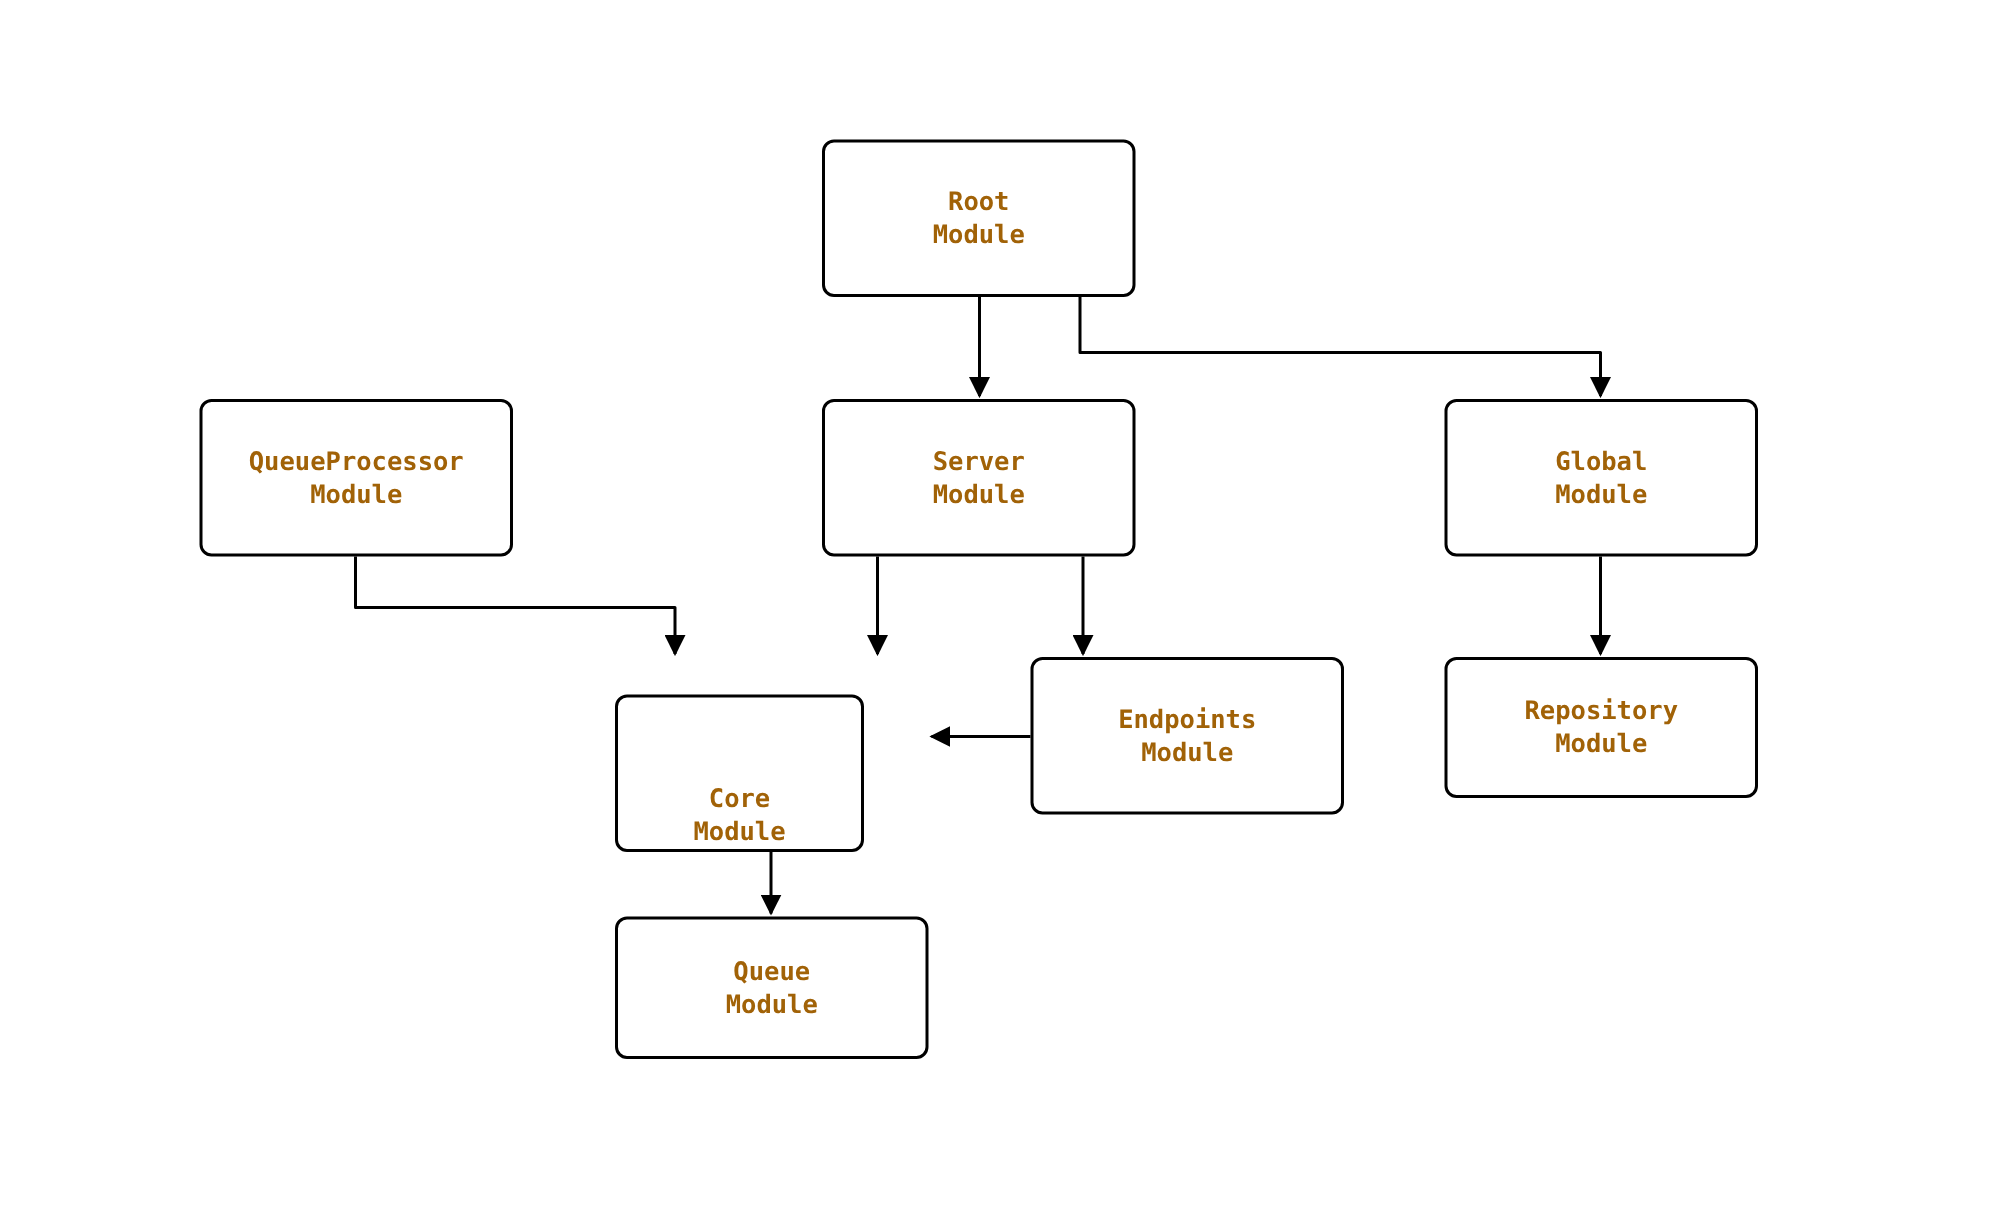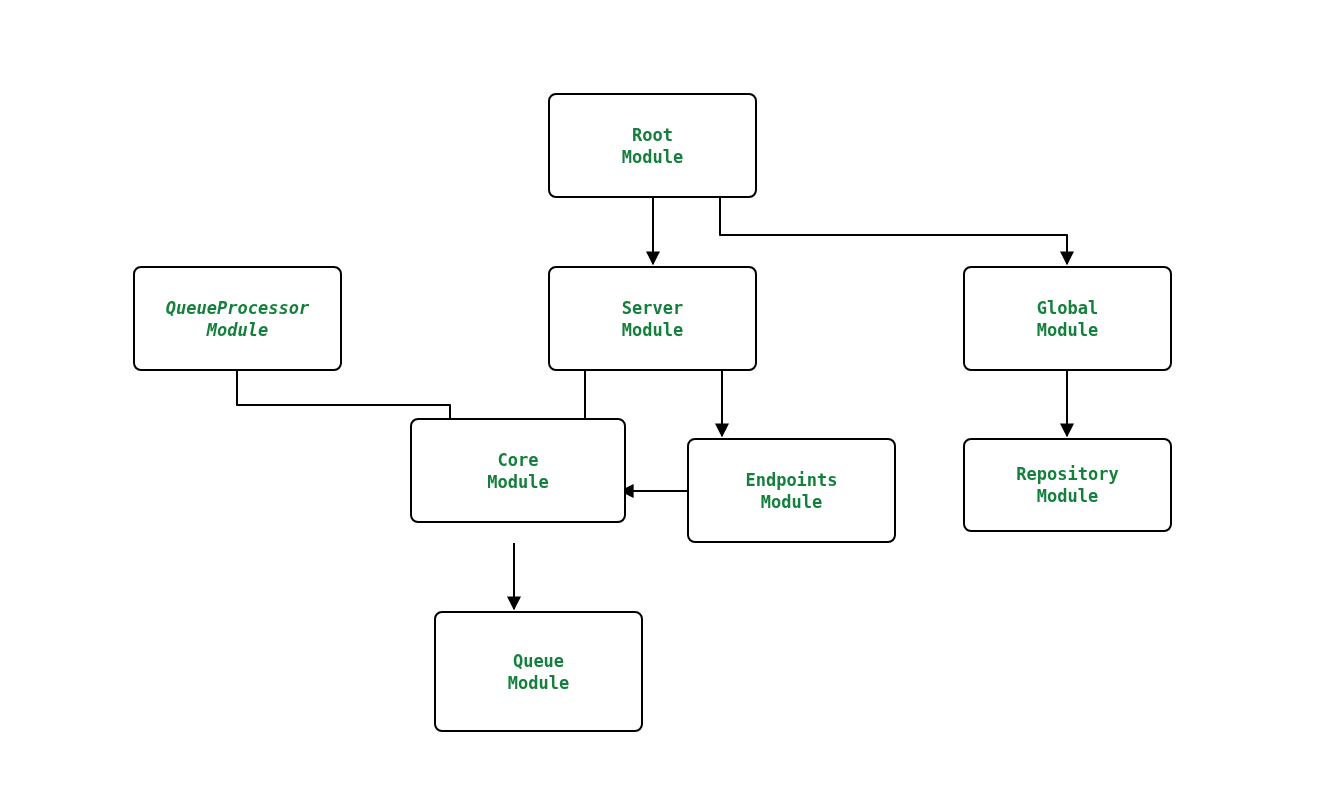--- a/index.html
+++ b/index.html
@@ -28,21 +28,21 @@
     stroke-width: 2;
     stroke-linejoin: round;
     stroke-linecap: butt;
   }
   .node {
     position: absolute;
     box-sizing: border-box;
     border: 2px solid #000000;
     border-radius: 8px;
     background: #ffffff;
-    color: #15803d;
+    color: #a16207;
     display: flex;
     flex-direction: column;
     align-items: center;
     justify-content: center;
     font-weight: bold;
     font-size: 17px;
     line-height: 22px;
     text-align: center;
   }
   .node-line {
@@ -66,41 +66,41 @@
       <polyline points="722,371 722,436" marker-end="url(#arrowhead)"></polyline>
       <polyline points="687,491 621,491" marker-end="url(#arrowhead)"></polyline>
       <polyline points="1067,371 1067,436" marker-end="url(#arrowhead)"></polyline>
       <polyline points="514,543 514,609" marker-end="url(#arrowhead)"></polyline>
     </svg>
 
 <div class="node" style="left: 548px; top: 93px; width: 209px; height: 105px;">
       <div class="node-line">Root</div>
       <div class="node-line">Module</div>
     </div>
-    <div class="node" style="left: 133px; top: 266px; width: 209px; height: 105px; font-style: italic;">
+    <div class="node" style="left: 133px; top: 266px; width: 209px; height: 105px;">
       <div class="node-line">QueueProcessor</div>
       <div class="node-line">Module</div>
     </div>
     <div class="node" style="left: 548px; top: 266px; width: 209px; height: 105px; text-align: right;">
       <div class="node-line">Server</div>
       <div class="node-line">Module</div>
     </div>
     <div class="node" style="left: 963px; top: 266px; width: 209px; height: 105px; align-items: center;">
       <div class="node-line">Global</div>
       <div class="node-line">Module</div>
     </div>
-    <div class="node" style="left: 410px; top: 418px; width: 216px; height: 105px;">
+    <div class="node" style="left: 410px; top: 463px; width: 166px; height: 105px; justify-content: flex-end;">
       <div class="node-line">Core</div>
       <div class="node-line">Module</div>
     </div>
     <div class="node" style="left: 687px; top: 438px; width: 209px; height: 105px;">
       <div class="node-line">Endpoints</div>
       <div class="node-line">Module</div>
     </div>
     <div class="node" style="left: 963px; top: 438px; width: 209px; height: 94px;">
       <div class="node-line">Repository</div>
       <div class="node-line">Module</div>
     </div>
-    <div class="node" style="left: 434px; top: 611px; width: 209px; height: 121px;">
+    <div class="node" style="left: 410px; top: 611px; width: 209px; height: 95px;">
       <div class="node-line">Queue</div>
       <div class="node-line">Module</div>
     </div>
   </div>
 
 </body></html>

